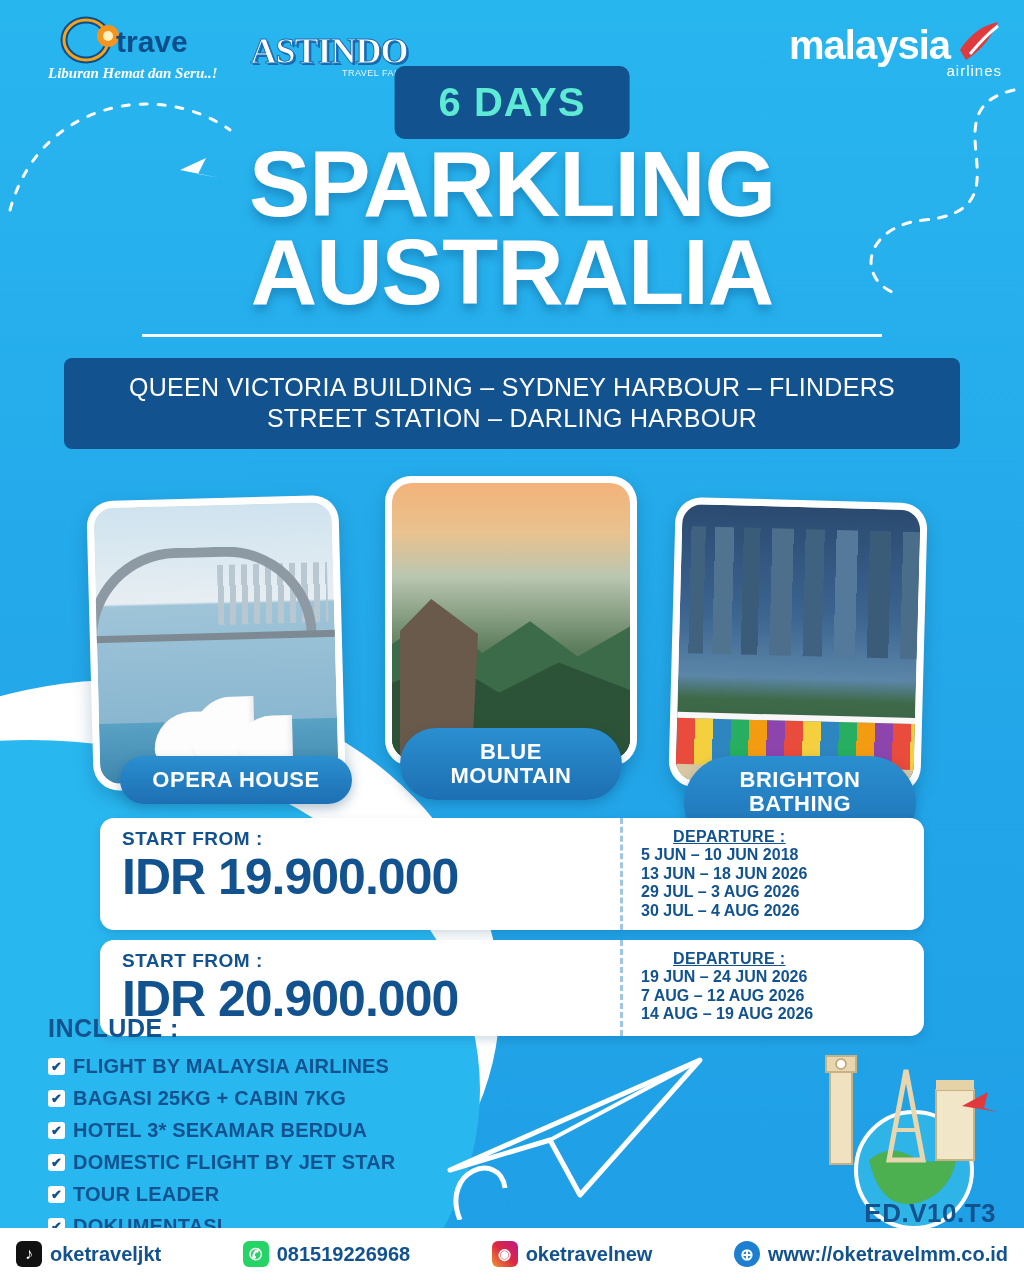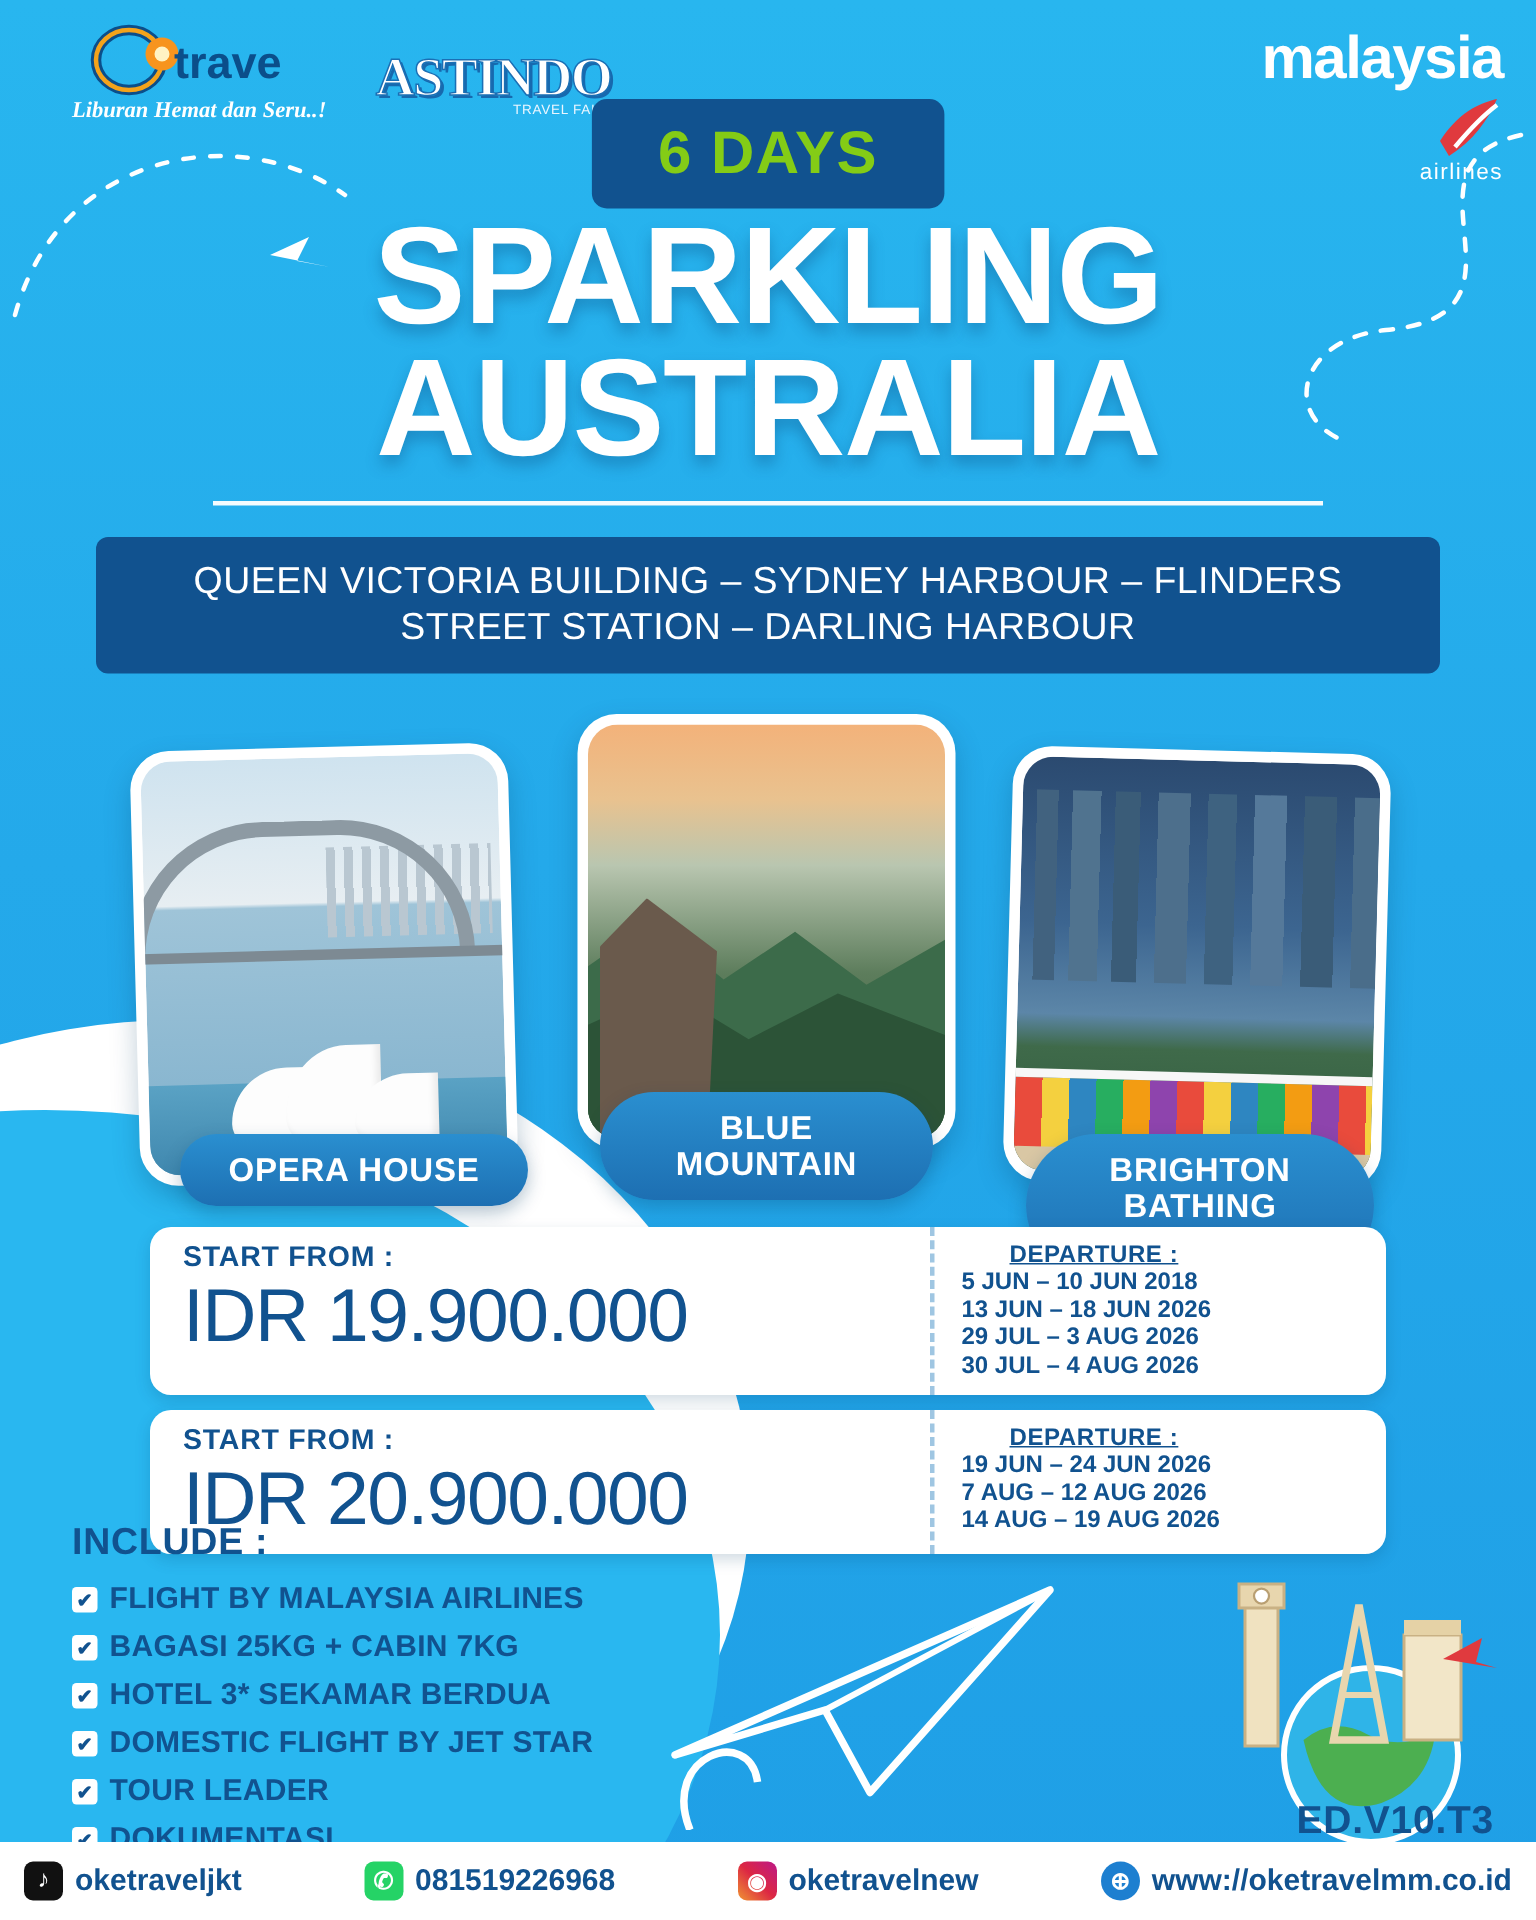--- a/index.html
+++ b/index.html
@@ -68,21 +68,21 @@
     line-height: 0.95;
   }
   .ma-sub {
     font-size: 15px; color: #ffffff; text-align: right; letter-spacing: 1px;
     margin-top: -2px;
   }
 
   
   .days-badge {
     position: absolute; left: 50%; transform: translateX(-50%); top: 66px;
-    background: #11528f; color: #84cc16;
+    background: #11528f; color: #5eead4;
     padding: 14px 44px; border-radius: 10px;
     font-size: 40px; font-weight: bold; letter-spacing: 1px;
     z-index: 6;
   }
 
   
   .title {
     position: absolute; top: 140px; left: 0; width: 100%;
     text-align: center; z-index: 6;
     color: #ffffff; font-weight: bold;
@@ -174,21 +174,21 @@
   .price-wrap { position:absolute; top: 818px; left: 100px; right: 100px; z-index: 7; }
   .price-row {
     background: #ffffff; border-radius: 14px;
     margin-bottom: 10px;
     display: flex; align-items: stretch;
     box-shadow: 0 4px 10px rgba(8,60,100,.18);
     overflow: hidden;
   }
   .price-left { padding: 10px 22px 12px 22px; flex: 0 0 520px; }
   .start-from { color:#11528f; font-weight: bold; font-size: 19px; letter-spacing: .5px; }
-  .price-amount { color:#11528f; font-weight: normal; font-size: 50px; line-height: 1; margin-top: 2px; letter-spacing: -1px; }
+  .price-amount { color:#11528f; font-weight: bold; font-size: 50px; line-height: 1; margin-top: 2px; letter-spacing: -1px; }
   .price-right {
     flex: 1; padding: 10px 14px 10px 18px;
     border-left: 3px dashed #9fc6e2;
     color: #11528f;
   }
   .dep-title { font-weight: bold; font-size: 16px; text-decoration: underline; letter-spacing:.4px;margin-left:32px;}
   .dep-item { font-weight: bold; font-size: 16px; line-height: 1.16; }
 
   
   .include-wrap { position: absolute; top: 1014px; left: 48px; z-index: 7; color:#11528f; }
@@ -253,21 +253,21 @@
       
       
     </div>
 
     <div class="logo-astindo">
       <div class="astindo-text">ASTINDO</div>
       <div class="astindo-sub">TRAVEL FAIR</div>
     </div>
 
     <div class="logo-malaysia">
-      <div style="display:flex;align-items:flex-end;justify-content:flex-end;gap:6px;flex-direction:column;">
+      <div style="display:flex;align-items:flex-end;justify-content:flex-end;gap:6px;">
         <div class="ma-text">malaysia</div>
         <svg width="46" height="44" viewBox="0 0 46 44">
           <path d="M4 30 C 18 8, 34 4, 42 2 C 36 16, 26 30, 10 40 Z" fill="#e03a3e"></path>
           <path d="M14 34 C 24 22, 34 12, 42 6" stroke="#ffffff" stroke-width="3" fill="none"></path>
         </svg>
       </div>
       <div class="ma-sub">airlines</div>
     </div>
   </div>
 

